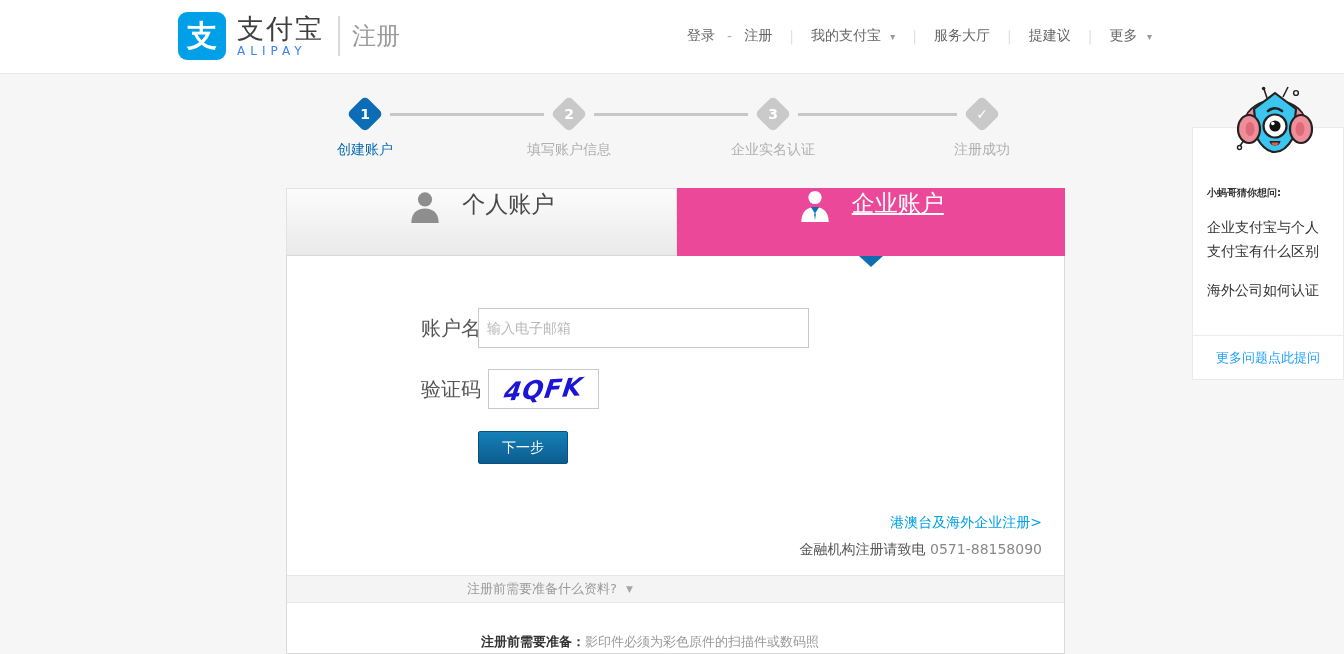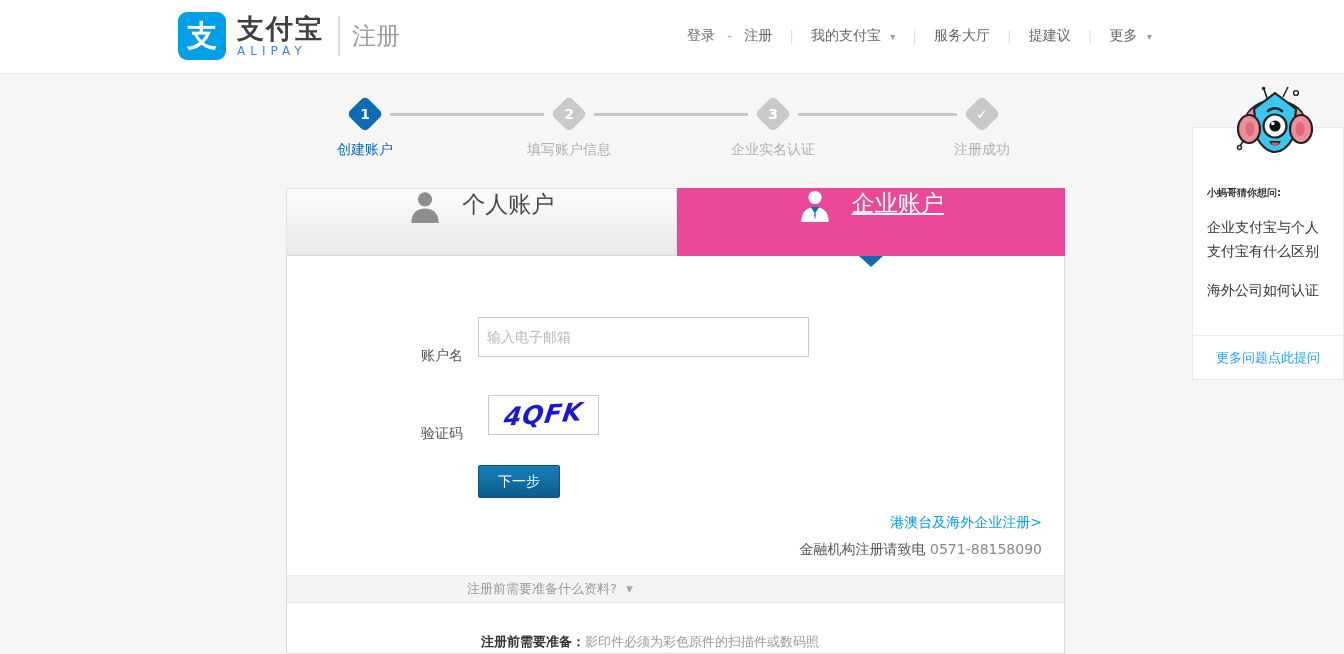--- a/index.html
+++ b/index.html
@@ -5,21 +5,21 @@
   * { margin:0; padding:0; box-sizing:border-box; }
   html,body { width:1344px; height:654px; overflow:hidden; background:#fff;
     font-family:"DejaVu Sans","Liberation Sans",sans-serif; }
 
   
   .topbar { position:relative; width:1344px; height:74px; background:#fff; border-bottom:1px solid #e7e7e7; }
   .logo-group { position:absolute; left:178px; top:12px; display:flex; align-items:center; cursor:pointer; }
   .logo-mark { width:48px; height:48px; background:#00a0e9; border-radius:9px; color:#fff;
     font-size:30px; font-weight:bold; display:flex; align-items:center; justify-content:center; }
   .brand-text { margin-left:11px; }
-  .brand-cn { font-size:27px; font-weight:bold; color:#3f3f3f; letter-spacing:2px; line-height:30px; }
+  .brand-cn { font-size:27px; font-weight:normal; color:#3f3f3f; letter-spacing:2px; line-height:30px; }
   .brand-en { font-size:12px; color:#3b82f6; letter-spacing:5px; }
   .logo-divider { width:2px; height:40px; background:#d9d9d9; margin:0 12px 0 14px; }
   .page-label { font-size:24px; color:#9b9b9b; }
 
   .topnav { position:absolute; right:182px; top:27px; display:flex; align-items:center; font-size:14px; color:#666; }
   .topnav .nav-link { margin:0 10px; cursor:pointer; color:#666; white-space:nowrap; }
   .topnav .sep { color:#e0e0e0; margin:0 7px; }
   .topnav .dash { color:#aaa; margin:0 2px; }
   .topnav .arrow { font-size:10px; color:#999; margin-left:5px; }
 
@@ -47,30 +47,30 @@
   .tab { flex:1; display:flex; align-items:flex-start; justify-content:center; gap:20px; cursor:pointer; }
   .tab-personal { background:linear-gradient(#fcfcfc,#e9e9e9); border:1px solid #e2e2e2;
     border-bottom:1px solid #d8d8d8; color:#4a4a4a; }
   .tab-enterprise { background:#ec4899; color:#fff; position:relative;text-decoration:underline; }
   .tab-enterprise::after { content:""; position:absolute; bottom:-11px; left:50%; margin-left:-12px;
     width:0; height:0; border:12px solid transparent; border-top:11px solid #0f6ead; border-bottom:0; }
   .tab-label { font-size:23px; }
 
   .form-area { padding-top:52px; }
   .form-row { display:flex; align-items:center; margin:0 0 21px 134px; }
-  .form-label { width:46px; margin-right:11px; font-size:14px; color:#555; white-space:nowrap;margin-top:39px; }
+  .form-label { width:46px; margin-right:11px; font-size:20px; color:#555; white-space:nowrap; }
   .text-input { height:40px; border:1px solid #c9c9c9; padding:0 8px; font-size:14px; color:#333; outline:none; }
   .text-input::placeholder { color:#b9b9b9; }
   .input-account { width:331px; }
   .input-captcha { width:121px; }
   .captcha-img { width:111px; height:40px; margin-left:10px; border:1px solid #c9c9c9; background:#fff;
     display:flex; align-items:center; justify-content:center; cursor:pointer; overflow:hidden; }
   .captcha-text { font-weight:bold; font-style:italic; font-size:25px; color:#1b16d6; letter-spacing:1px;
     transform:rotate(-4deg) skewX(-12deg); }
-  .next-btn { display:block; margin:22px 0 0 191px; width:82px; height:33px;
+  .next-btn { display:block; margin:22px 0 0 191px; width:90px; height:33px;
     background:linear-gradient(#1680b8,#0b5c8e); border:1px solid #0a527e; border-radius:2px;
     color:#fff; font-size:14px; cursor:pointer; font-family:inherit; }
 
   .overseas { position:absolute; top:325px; right:22px; font-size:14px; color:#00a0e9; cursor:pointer; }
   .finance { position:absolute; top:352px; right:22px; font-size:14px; color:#555; }
   .finance .phone { color:#888; }
 
   .accordion { position:absolute; top:386px; left:0; right:0; height:28px; background:#f4f4f4;
     border-top:1px solid #e8e8e8; border-bottom:1px solid #e8e8e8; display:flex; align-items:center;
     padding-left:180px; font-size:13px; color:#9a9a9a; cursor:pointer; }

